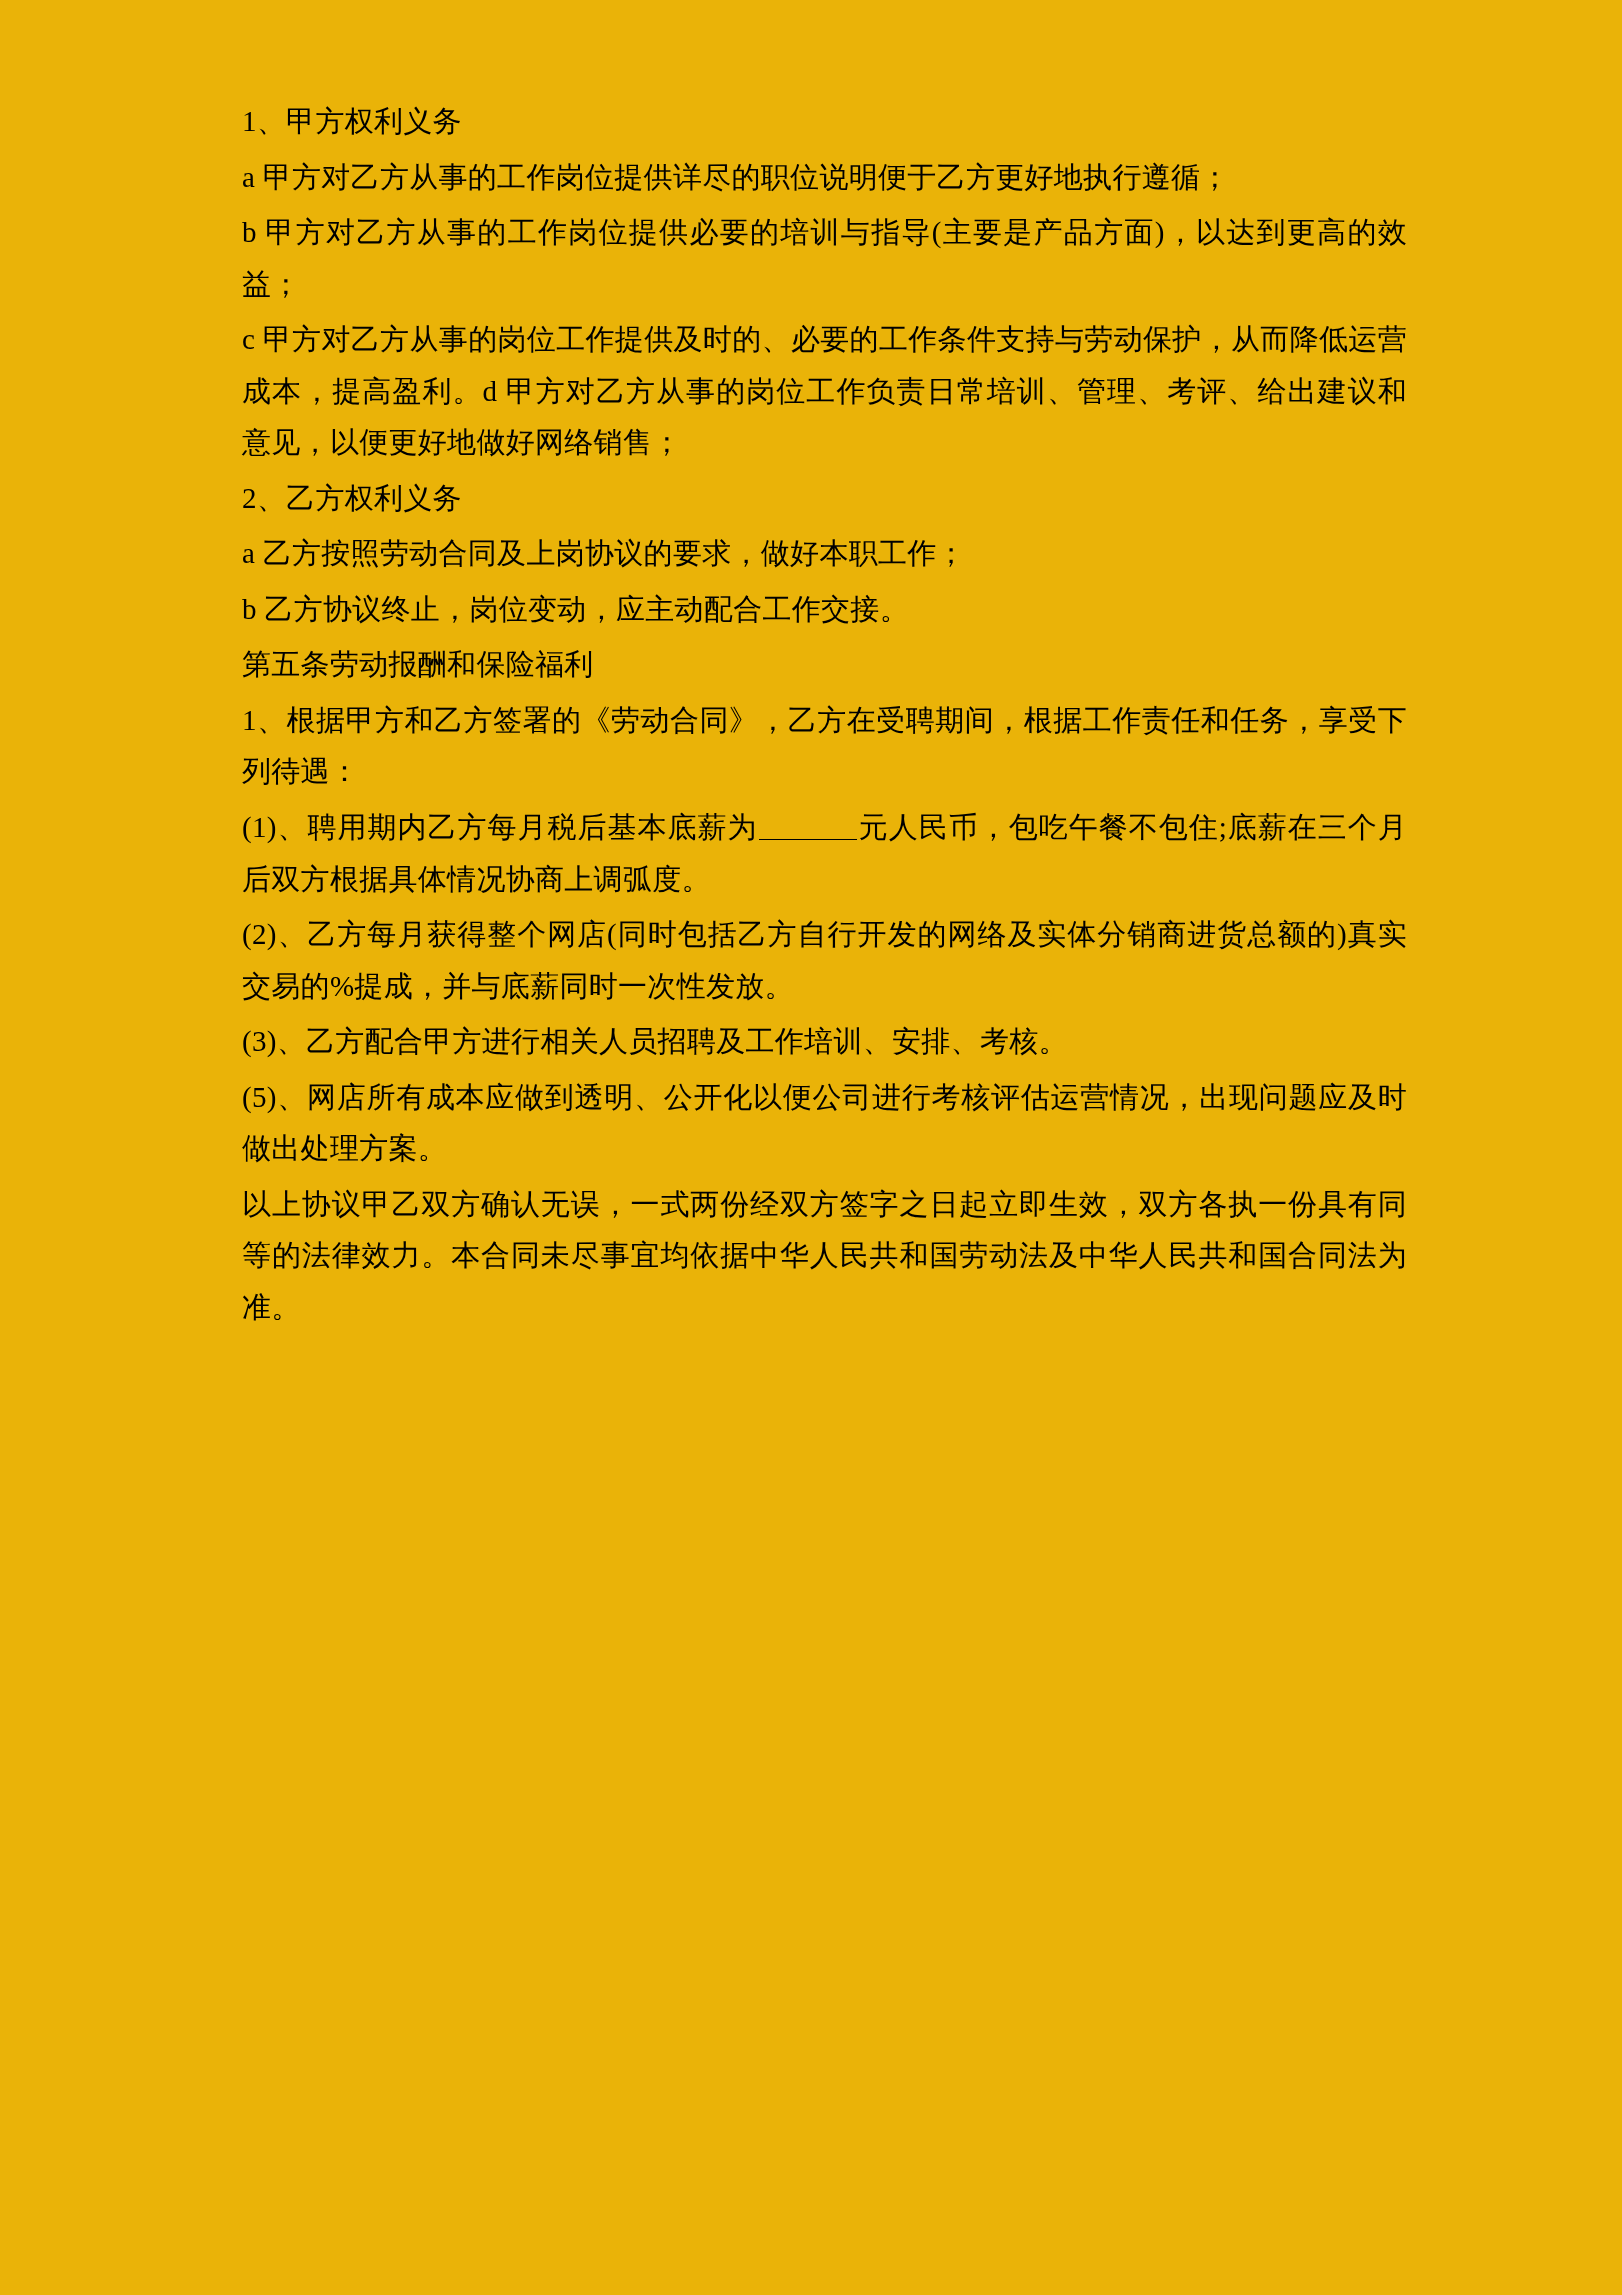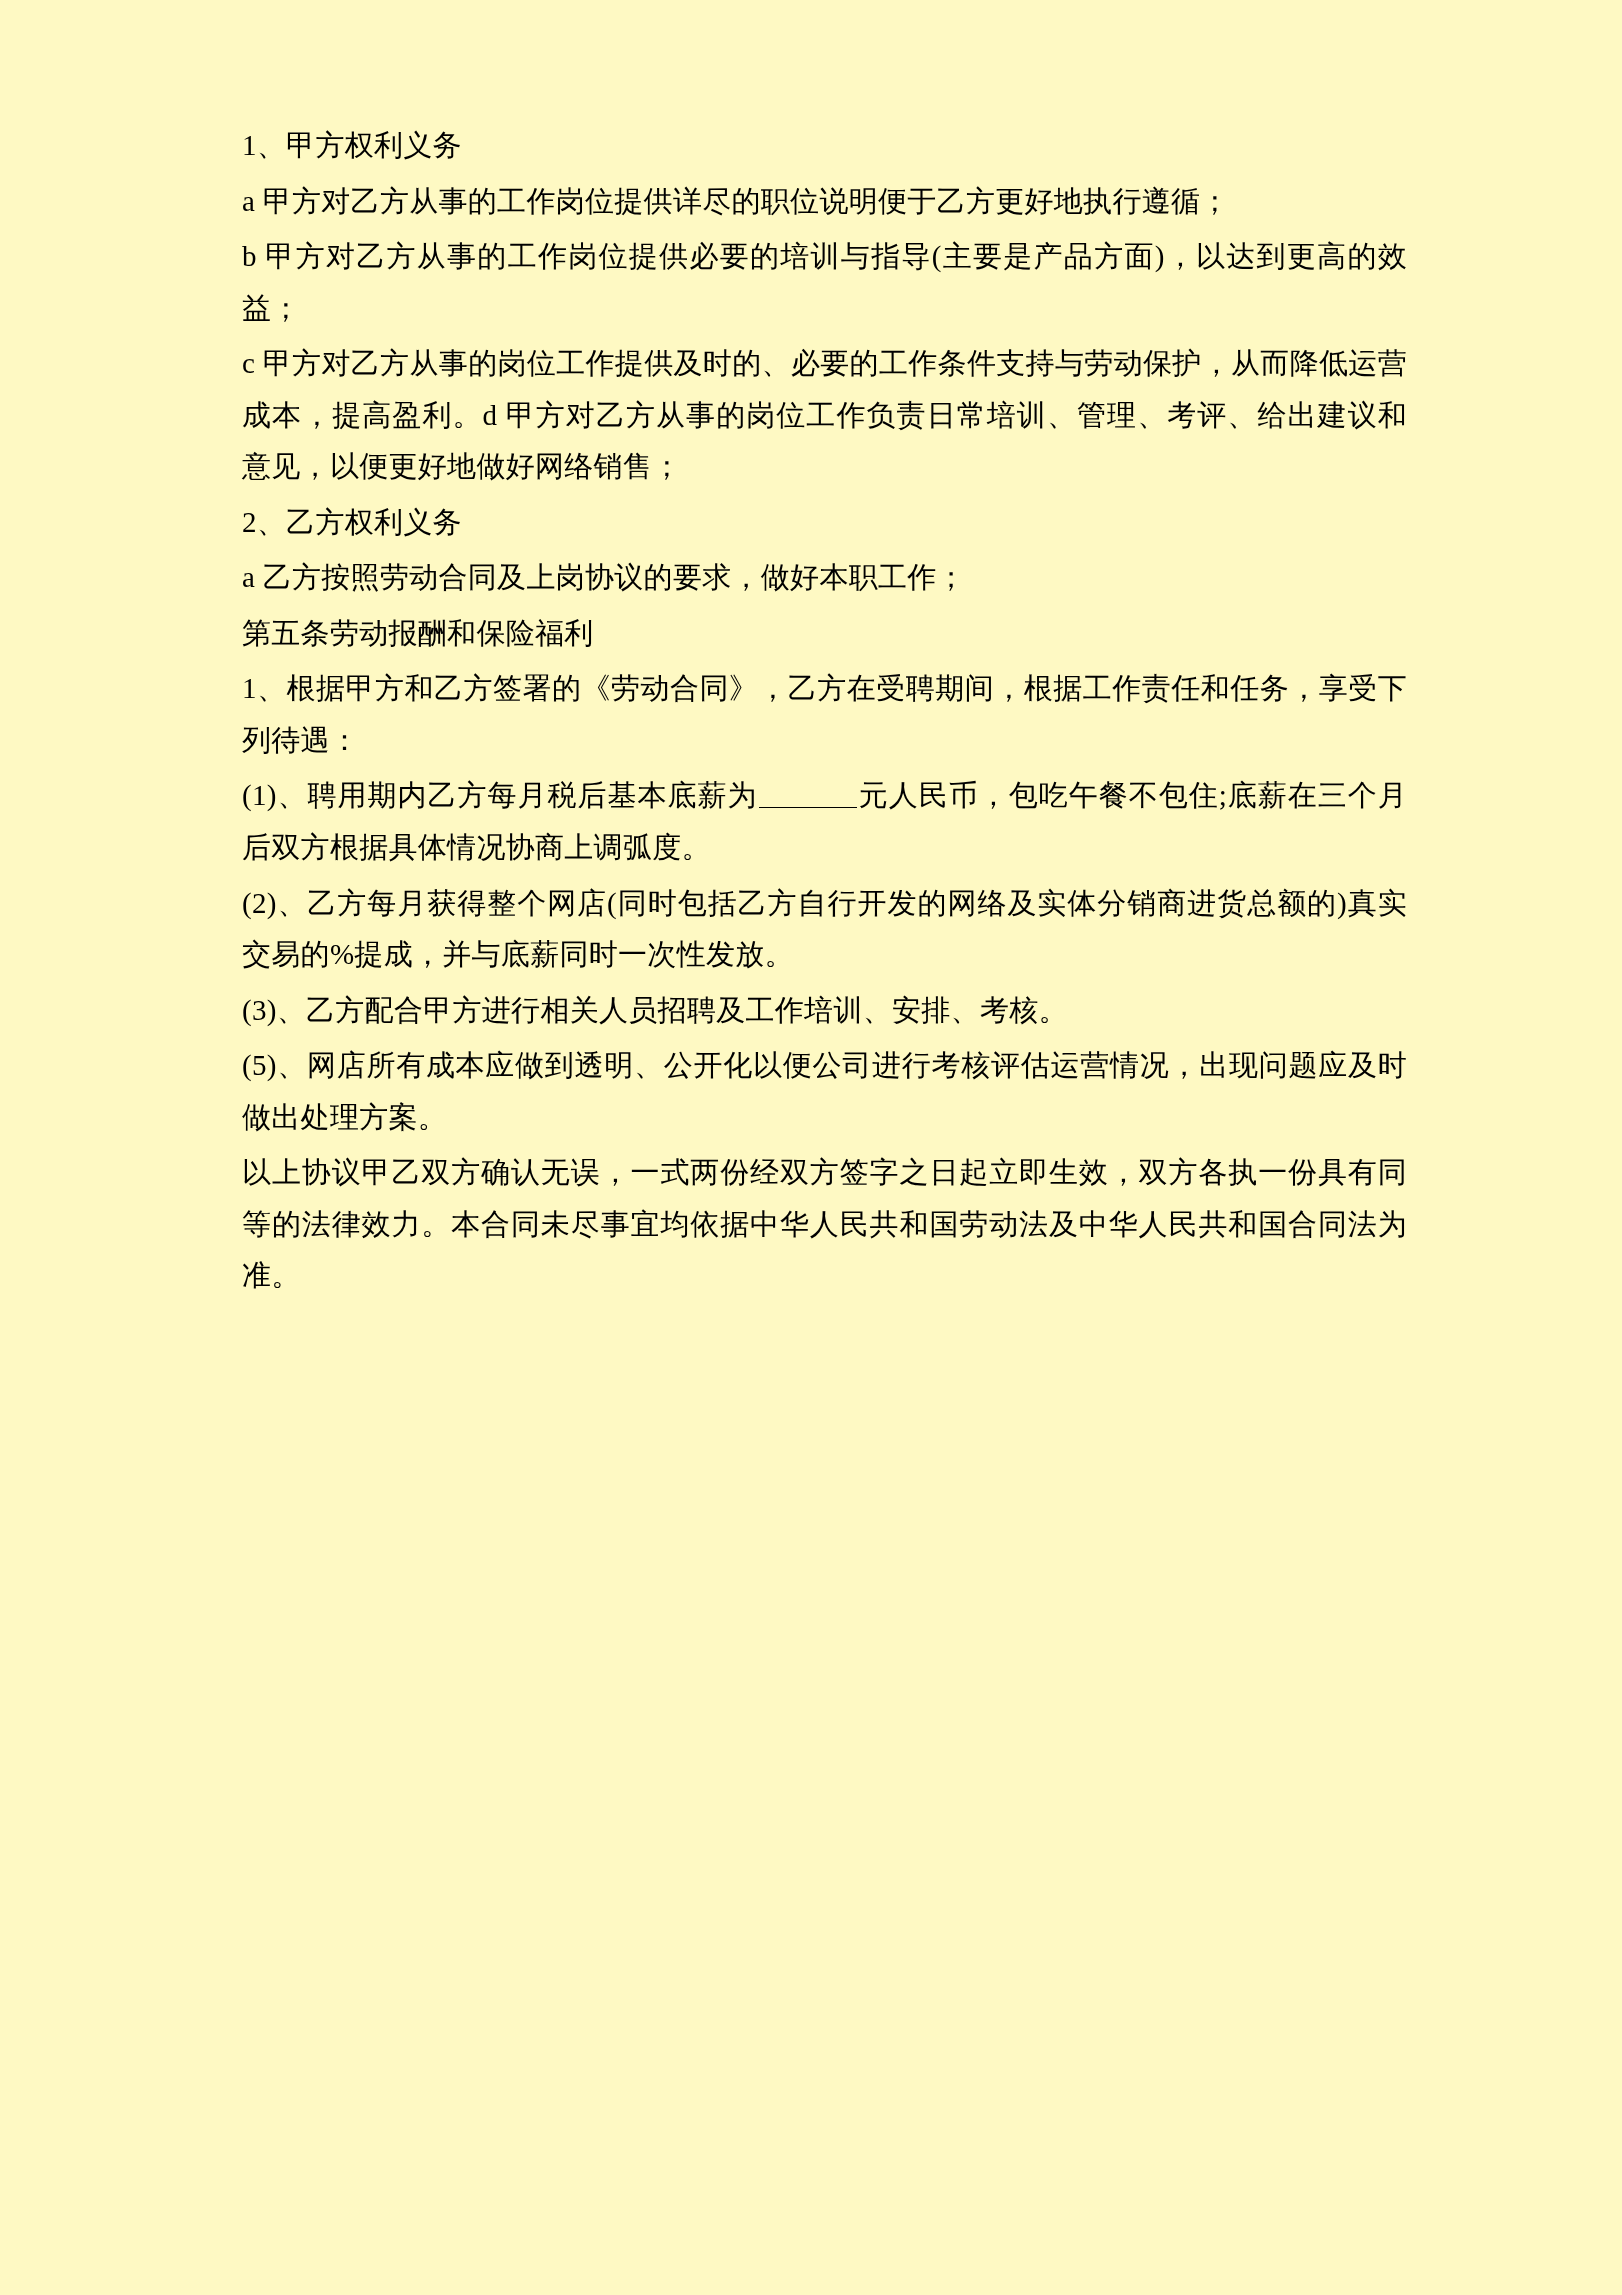--- a/index.html
+++ b/index.html
@@ -3,24 +3,24 @@
 <meta charset="utf-8">
 <style>
   html, body {
     margin: 0;
     padding: 0;
     background: #ffffff;
   }
   .page {
     width: 1623px;
     height: 2295px;
-    background: #fef9c3;
+    background: #eab308;
     position: relative;
     box-sizing: border-box;
-    padding: 120px 216px 0 242px;
+    padding: 96px 216px 0 242px;
     font-family: "Liberation Serif", "DejaVu Serif", serif;
     color: #000000;
     overflow: hidden;
   }
   .doc-body {
     font-size: 29px;
     line-height: 1.78;
     text-align: justify;
     letter-spacing: 0.3px;
   }
@@ -47,20 +47,21 @@
     <p class="para">a 甲方对乙方从事的工作岗位提供详尽的职位说明便于乙方更好地执行遵循；</p>
 
     <p class="para">b 甲方对乙方从事的工作岗位提供必要的培训与指导(主要是产品方面)，以达到更高的效益；</p>
 
     <p class="para">c 甲方对乙方从事的岗位工作提供及时的、必要的工作条件支持与劳动保护，从而降低运营成本，提高盈利。d 甲方对乙方从事的岗位工作负责日常培训、管理、考评、给出建议和意见，以便更好地做好网络销售；</p>
 
     <p class="para">2、乙方权利义务</p>
 
     <p class="para">a 乙方按照劳动合同及上岗协议的要求，做好本职工作；</p>
 
+    <p class="para">b 乙方协议终止，岗位变动，应主动配合工作交接。</p>
 
     <p class="para">第五条劳动报酬和保险福利</p>
 
     <p class="para">1、根据甲方和乙方签署的《劳动合同》，乙方在受聘期间，根据工作责任和任务，享受下列待遇：</p>
 
     <p class="para">
       <span>(1)、聘用期内乙方每月税后基本底薪为</span><span class="blank-line"></span><span>元人民币，包吃午餐不包住;底薪在三个月后双方根据具体情况协商上调弧度。</span>
     </p>
 
     <p class="para">(2)、乙方每月获得整个网店(同时包括乙方自行开发的网络及实体分销商进货总额的)真实交易的%提成，并与底薪同时一次性发放。</p>

